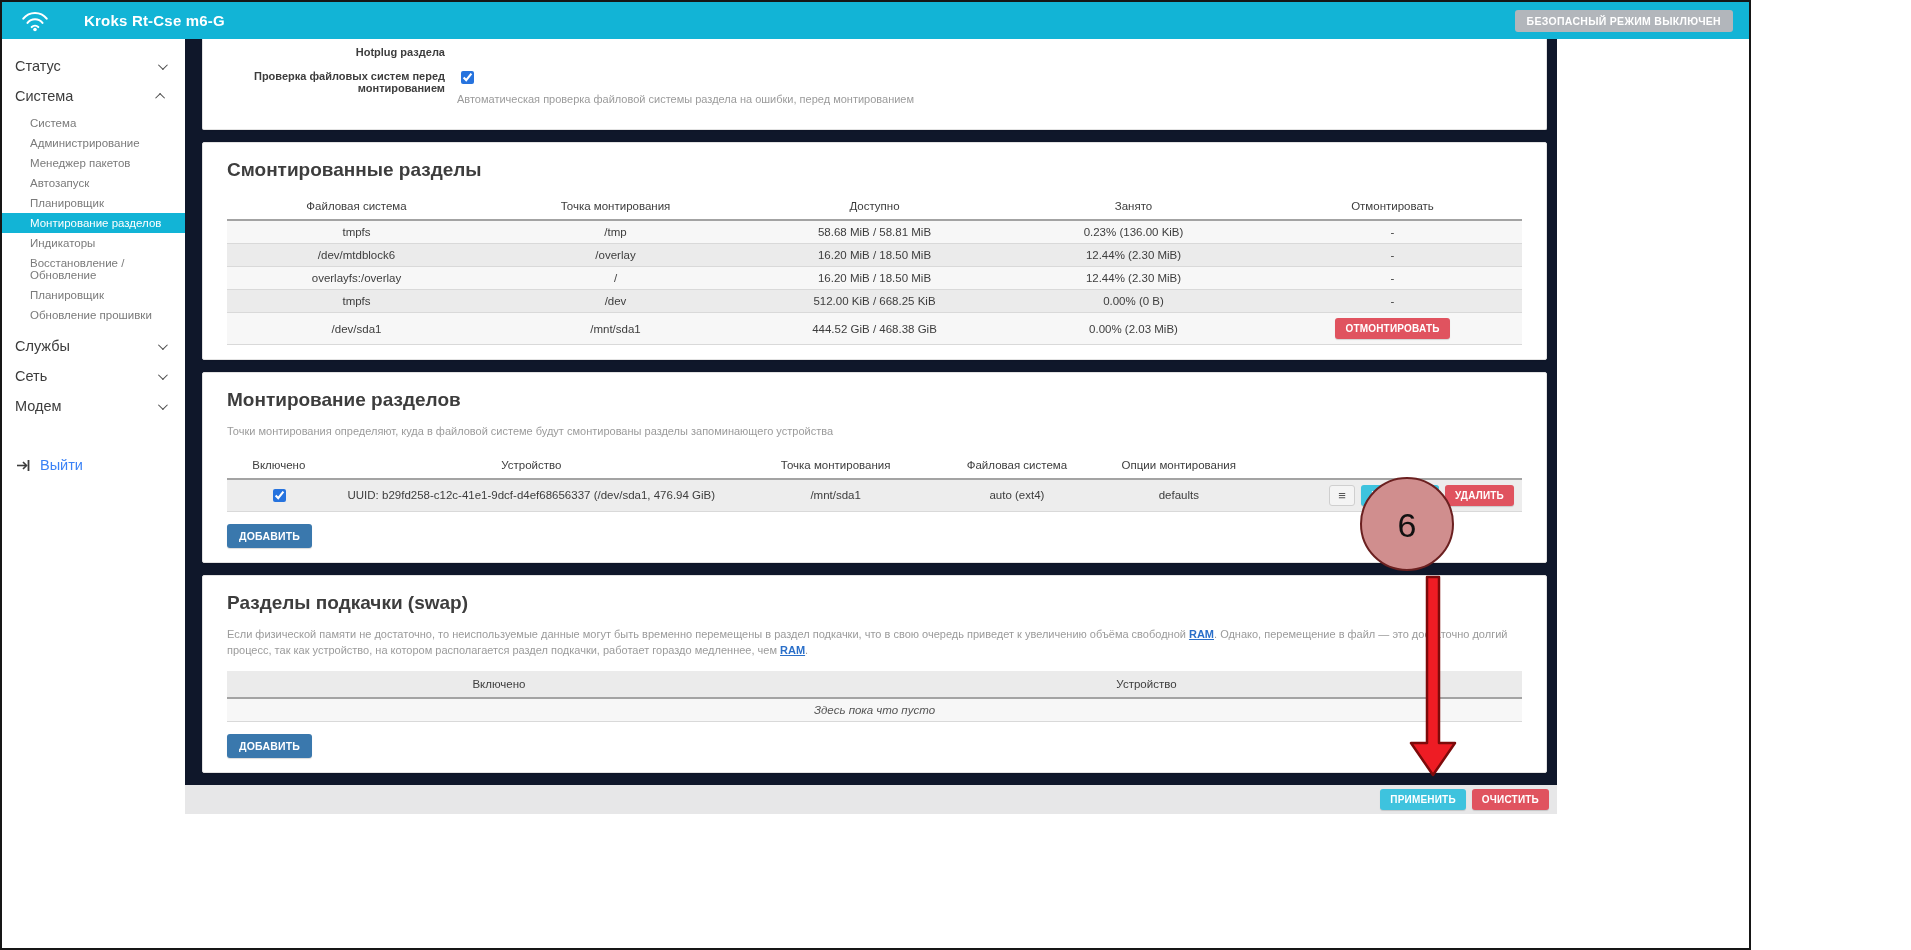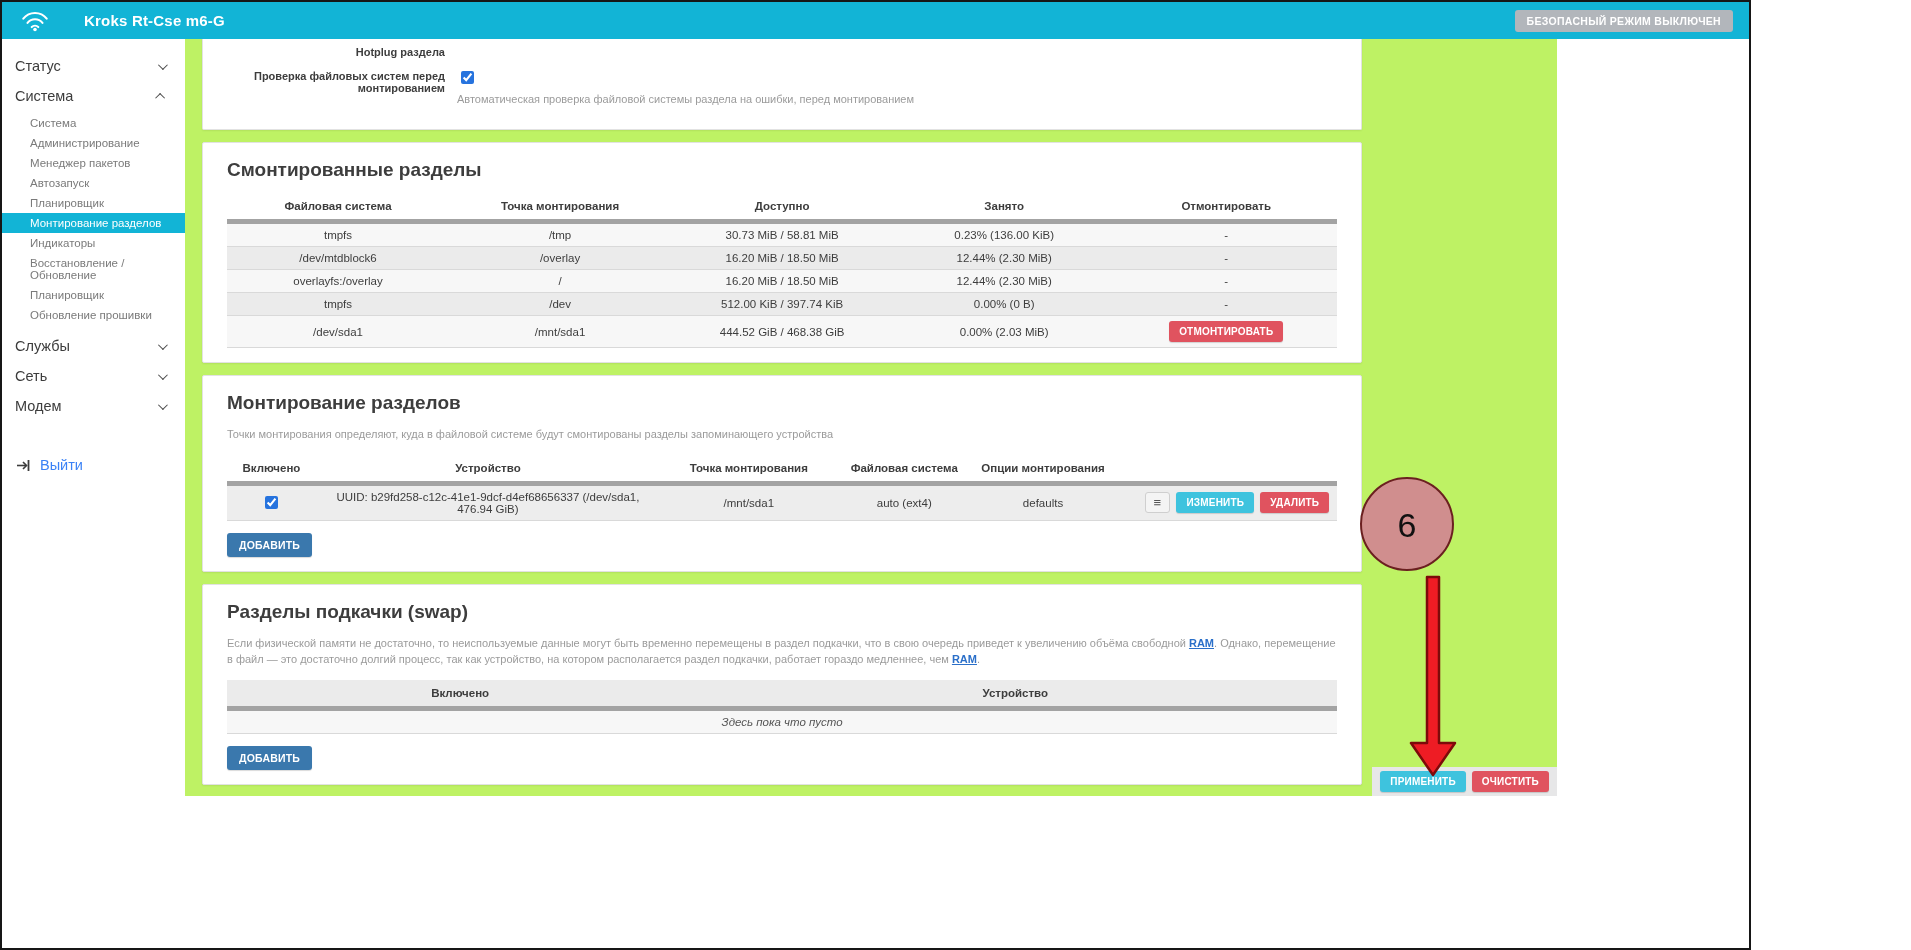--- a/index.html
+++ b/index.html
@@ -62,22 +62,22 @@
   .side-sub.active { background:var(--accent,#12b4d6); color:#fff; }
   .logout {
     display:flex; align-items:center; gap:9px;
     padding:10px 13px; margin-top:26px;
     font-size:14.5px; color:#3b82f6; cursor:pointer;
   }
 
   
   .main {
     width:1372px; height:757px;
-    background:#bef264;
-    display:flex; flex-direction:row;
+    background:#0f172a;
+    display:flex; flex-direction:column;
     align-self:flex-start;
   }
   .cards { padding:0 10px 0 17px; }
   .card {
     background:#fff;
     border:1px solid #e2e2e2;
     border-radius:2px;
     box-shadow:0 1px 2px rgba(0,0,0,.07);
     margin:12px 0;
     padding:14px 24px;
@@ -93,22 +93,22 @@
     width:218px; flex-shrink:0; text-align:right;
     font-size:11px; font-weight:bold; color:#3d3d3d; padding-top:2px;
   }
   .form-ctrl { margin-left:12px; flex:1; }
   .form-desc { font-size:11px; color:#9b9b9b; margin-top:5px; }
   input[type=checkbox] { accent-color:var(--checkbox,#2673de); width:13px; height:13px; cursor:pointer; }
 
   
   .tbl { width:100%; border-collapse:collapse; font-size:11.5px; color:#3d3d3d; }
   .tbl th {
-    font-weight:bold; text-align:center;
-    padding:7px 8px; border-bottom:5px solid #a3a3a3;
+    font-weight:normal; text-align:center;
+    padding:7px 8px; border-bottom:2px solid #a3a3a3;
   }
   .tbl td {
     text-align:center; padding:5px 8px;
     border-bottom:1px solid #d9d9d9;
   }
   .tbl tbody tr:nth-child(odd)  { background:#f7f7f7; }
   .tbl tbody tr:nth-child(even) { background:#ebebeb; }
   .tbl.single tbody tr { background:#ededed; }
   .tbl.swap thead tr { background:#ebebeb; }
   .tbl.swap tbody tr { background:#f7f7f7; }
@@ -241,42 +241,42 @@
                 <th>Точка монтирования</th>
                 <th>Доступно</th>
                 <th>Занято</th>
                 <th>Отмонтировать</th>
               </tr>
             </thead>
             <tbody>
               <tr>
                 <td>tmpfs</td>
                 <td>/tmp</td>
-                <td>30.73 MiB / 58.81 MiB</td>
+                <td>58.68 MiB / 58.81 MiB</td>
                 <td>0.23% (136.00 KiB)</td>
                 <td>-</td>
               </tr>
               <tr>
                 <td>/dev/mtdblock6</td>
                 <td>/overlay</td>
                 <td>16.20 MiB / 18.50 MiB</td>
                 <td>12.44% (2.30 MiB)</td>
                 <td>-</td>
               </tr>
               <tr>
                 <td>overlayfs:/overlay</td>
                 <td>/</td>
                 <td>16.20 MiB / 18.50 MiB</td>
                 <td>12.44% (2.30 MiB)</td>
                 <td>-</td>
               </tr>
               <tr>
                 <td>tmpfs</td>
                 <td>/dev</td>
-                <td>512.00 KiB / 397.74 KiB</td>
+                <td>512.00 KiB / 668.25 KiB</td>
                 <td>0.00% (0 B)</td>
                 <td>-</td>
               </tr>
               <tr>
                 <td>/dev/sda1</td>
                 <td>/mnt/sda1</td>
                 <td>444.52 GiB / 468.38 GiB</td>
                 <td>0.00% (2.03 MiB)</td>
                 <td>
                   <button class="btn red sm">ОТМОНТИРОВАТЬ</button>

